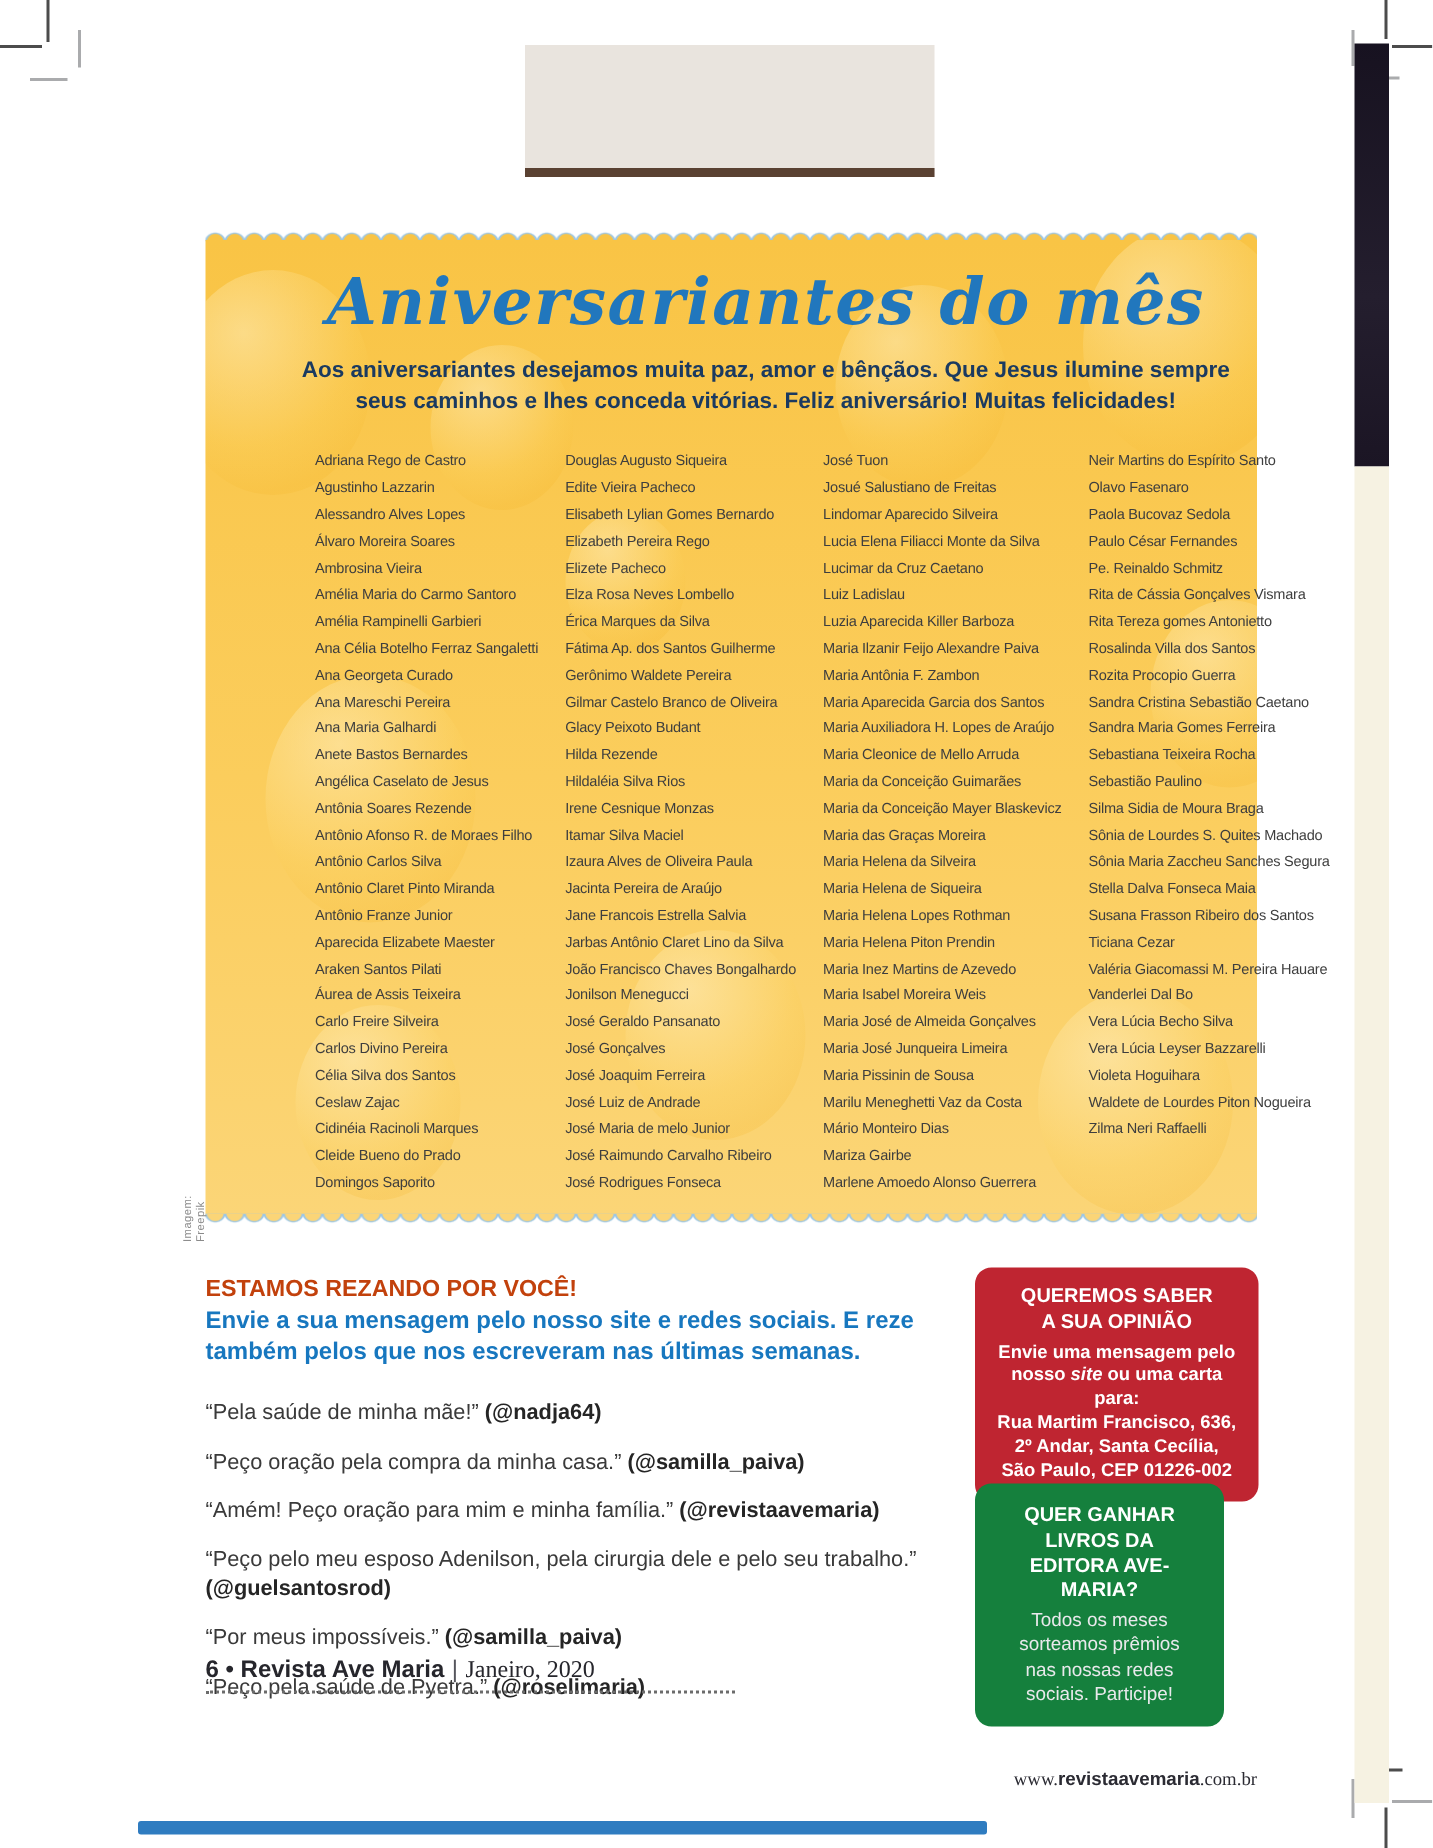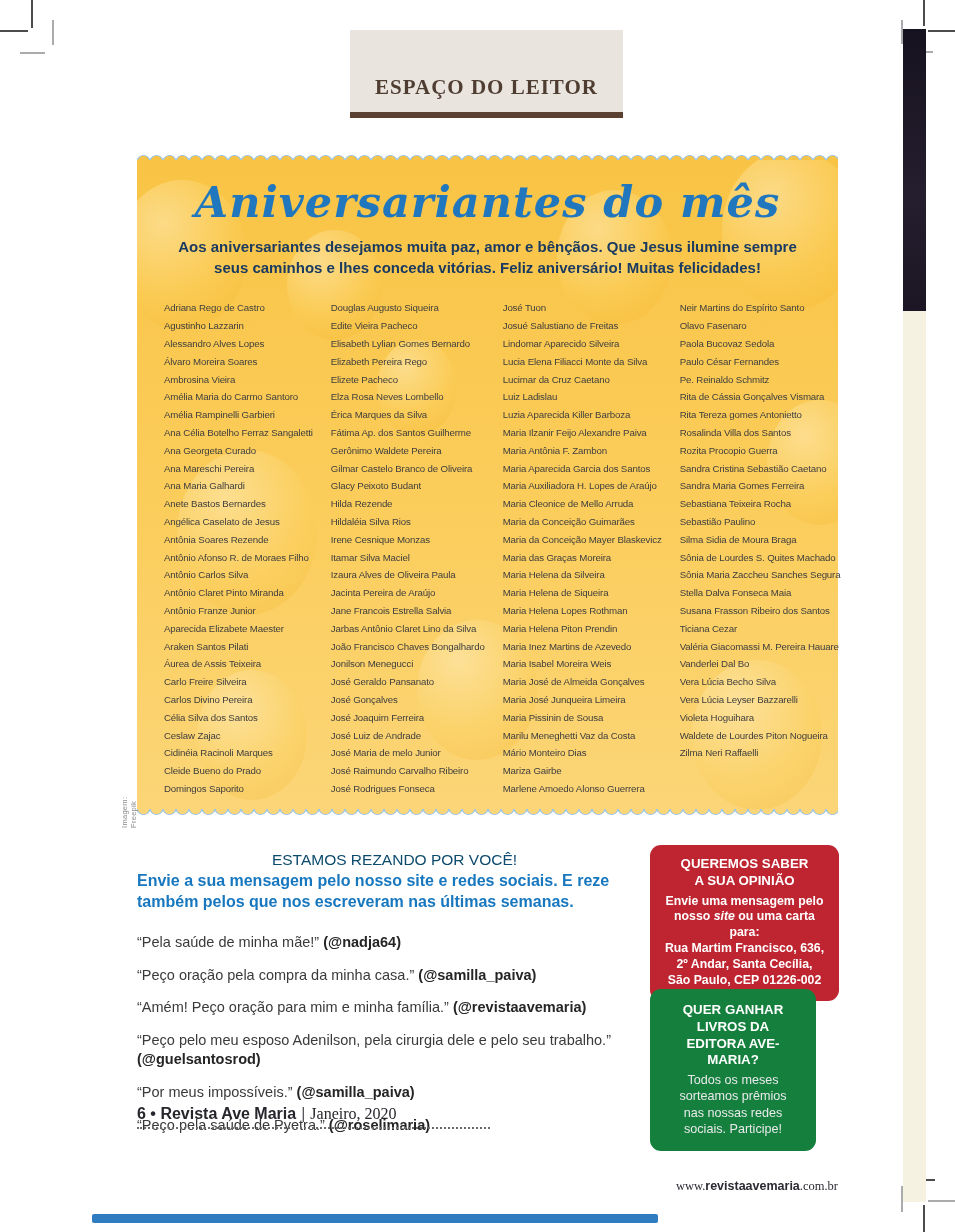--- a/index.html
+++ b/index.html
@@ -35,38 +35,38 @@
       radial-gradient(circle at 6.5px 10.5px, #9dc7e5 0 7px, transparent 7.8px);
     background-size:13px 9px; }
   .wave-bottom { position:absolute; bottom:0; left:0; right:0; height:9px; background-repeat:repeat-x;
     background-image:
       radial-gradient(circle at 6.5px -0.5px, #fbd577 0 5.2px, transparent 6px),
       radial-gradient(circle at 6.5px -1.5px, #9dc7e5 0 7px, transparent 7.8px);
     background-size:13px 9px; }
   .balloon { position:absolute; border-radius:50%;
     background:radial-gradient(circle at 35% 28%, rgba(255,243,205,.85), rgba(252,210,95,.45) 55%, rgba(244,181,40,.38) 78%, rgba(241,172,28,.3));
     opacity:.55; }
-  .bday-content { position:relative; z-index:2; height:100%; padding-top:25px; }
+  .bday-content { position:relative; z-index:2; height:100%; padding-top:25px;margin-left:46px; }
   .bday-title { text-align:center; font-family:"DejaVu Serif", serif; font-style:italic;
                 font-weight:bold; font-size:43px; color:#2177bd; letter-spacing:1px; }
   .bday-intro { width:648px; margin:10px auto 0; text-align:center; font-weight:bold;
                 font-size:15px; line-height:1.38; color:#1b3a60; }
   .names-grid { display:grid; grid-template-columns:repeat(4,1fr); column-gap:18px;
                 margin:21px 27px 0; }
   .names-col  { font-size:9.7px; line-height:17.8px; color:#3e3e3e; letter-spacing:-0.15px; }
   .names-col div { white-space:nowrap; }
 
   
   .credit { position:absolute; left:120px; top:768px; height:60px;
             writing-mode:vertical-rl; transform:rotate(180deg);
             font-size:7.5px; color:#8a8a8a; letter-spacing:.3px; }
 
   
   .praying { position:absolute; left:137px; top:851px; width:515px; }
-  .praying-title { font-size:15.5px; font-weight:normal; color:#0c4a6e;text-align:center; }
+  .praying-title { font-size:15.5px; font-weight:bold; color:#c2410c; }
   .praying-sub   { margin-top:1px; font-size:16px; font-weight:bold; color:#1777bf; line-height:1.32; }
   .messages { margin-top:21px; width:506px; }
   .msg { font-size:14.5px; line-height:1.35; color:#3a3a3a; margin-bottom:13px; }
   .msg .handle { font-weight:bold; color:#252525; }
 
   
   .opinion-box { position:absolute; left:650px; top:845px; width:189px;
                  background:#bf2531; border-radius:11px; color:#fff;
                  text-align:center; padding:11px 9px 12px; }
   .opinion-box .box-title { font-size:13.3px; font-weight:bold; line-height:1.26; }
@@ -109,21 +109,20 @@
   <div class="mark gray" style="left:911px; top:51px; width:22px; height:2px;"></div>
   <div class="mark" style="left:911px; top:1179px; width:24px; height:2px;"></div>
   <div class="mark gray" style="left:901px; top:1186px; width:2px; height:26px;"></div>
   <div class="mark gray" style="left:928px; top:1200px; width:27px; height:2px;"></div>
   <div class="mark" style="left:923px; top:1205px; width:2px; height:27px;"></div>
 
   <div class="edge-dark"></div>
   <div class="edge-cream"></div>
 
   <div class="header-box">
-    <div class="header-title">ESPAÇO DO LEITOR</div>
     <div class="header-bar"></div>
   </div>
 
   <div class="bday">
     <div class="wave-top"></div>
     <div class="bday-bg">
       <div class="balloon" style="left:-20px; top:20px;  width:130px; height:150px;"></div>
       <div class="balloon" style="left:150px; top:70px;  width:95px;  height:110px;"></div>
       <div class="balloon" style="left:420px; top:30px;  width:115px; height:135px;"></div>
       <div class="balloon" style="left:585px; top:-10px; width:140px; height:160px;"></div>

